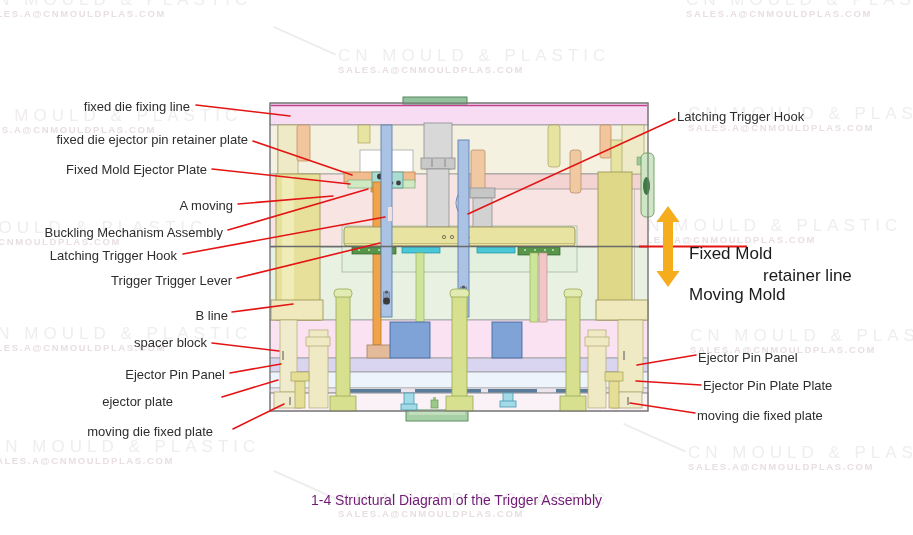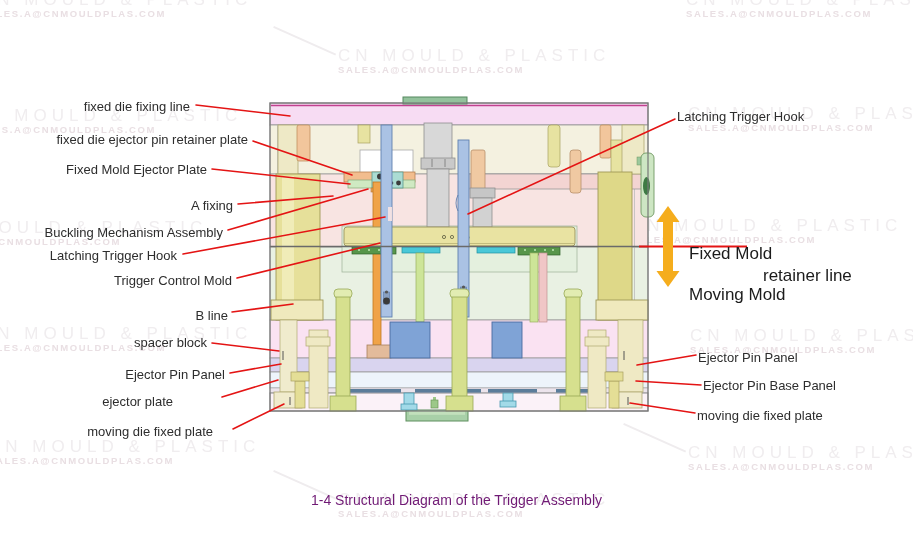--- a/index.html
+++ b/index.html
@@ -266,33 +266,33 @@
       <line x1="695" y1="413" x2="630" y2="403"></line>
     </g>
     <line x1="639" y1="246.5" x2="747" y2="246.5" stroke="#e41414" stroke-width="2.2"></line>
 
     <polygon fill="#f5ad1d" points="668,206 679.5,222 673,222 673,271 679.5,271 668,287 656.5,271 663,271 663,222 656.5,222"></polygon>
   </svg>
 
   <div class="lbl lbl-left" style="right:723px;top:106px;">fixed die fixing line</div>
   <div class="lbl lbl-left" style="right:706px;top:169px;">Fixed Mold Ejector Plate</div>
   <div class="lbl lbl-left" style="right:665px;top:139px;">fixed die ejector pin retainer plate</div>
-  <div class="lbl lbl-left" style="right:680px;top:205px;">A fixing</div>
+  <div class="lbl lbl-left" style="right:680px;top:205px;">A moving</div>
   <div class="lbl lbl-left" style="right:690px;top:232px;">Buckling Mechanism Assembly</div>
   <div class="lbl lbl-left" style="right:736px;top:255px;">Latching Trigger Hook</div>
-  <div class="lbl lbl-left" style="right:681px;top:280px;">Trigger Control Mold</div>
+  <div class="lbl lbl-left" style="right:681px;top:280px;">Trigger Trigger Lever</div>
   <div class="lbl lbl-left" style="right:685px;top:315px;">B line</div>
   <div class="lbl lbl-left" style="right:706px;top:342px;">spacer block</div>
   <div class="lbl lbl-left" style="right:688px;top:374px;">Ejector Pin Panel</div>
   <div class="lbl lbl-left" style="right:740px;top:401px;">ejector plate</div>
   <div class="lbl lbl-left" style="right:700px;top:431px;">moving die fixed plate</div>
 
   <div class="lbl" style="left:677px;top:116px;">Latching Trigger Hook</div>
   <div class="lbl lbl-big" style="left:689px;top:226px;">Fixed Mold</div>
   <div class="lbl lbl-big" style="left:763px;top:248px;">retainer line</div>
   <div class="lbl lbl-big" style="left:689px;top:267px;">Moving Mold</div>
   <div class="lbl" style="left:698px;top:357px;">Ejector Pin Panel</div>
-  <div class="lbl" style="left:703px;top:385px;">Ejector Pin Base Panel</div>
+  <div class="lbl" style="left:703px;top:385px;">Ejector Pin Plate Plate</div>
   <div class="lbl" style="left:697px;top:415px;">moving die fixed plate</div>
 
   <div class="caption">1-4 Structural Diagram of the Trigger Assembly</div>
 
 </div>
 
 </body></html>

